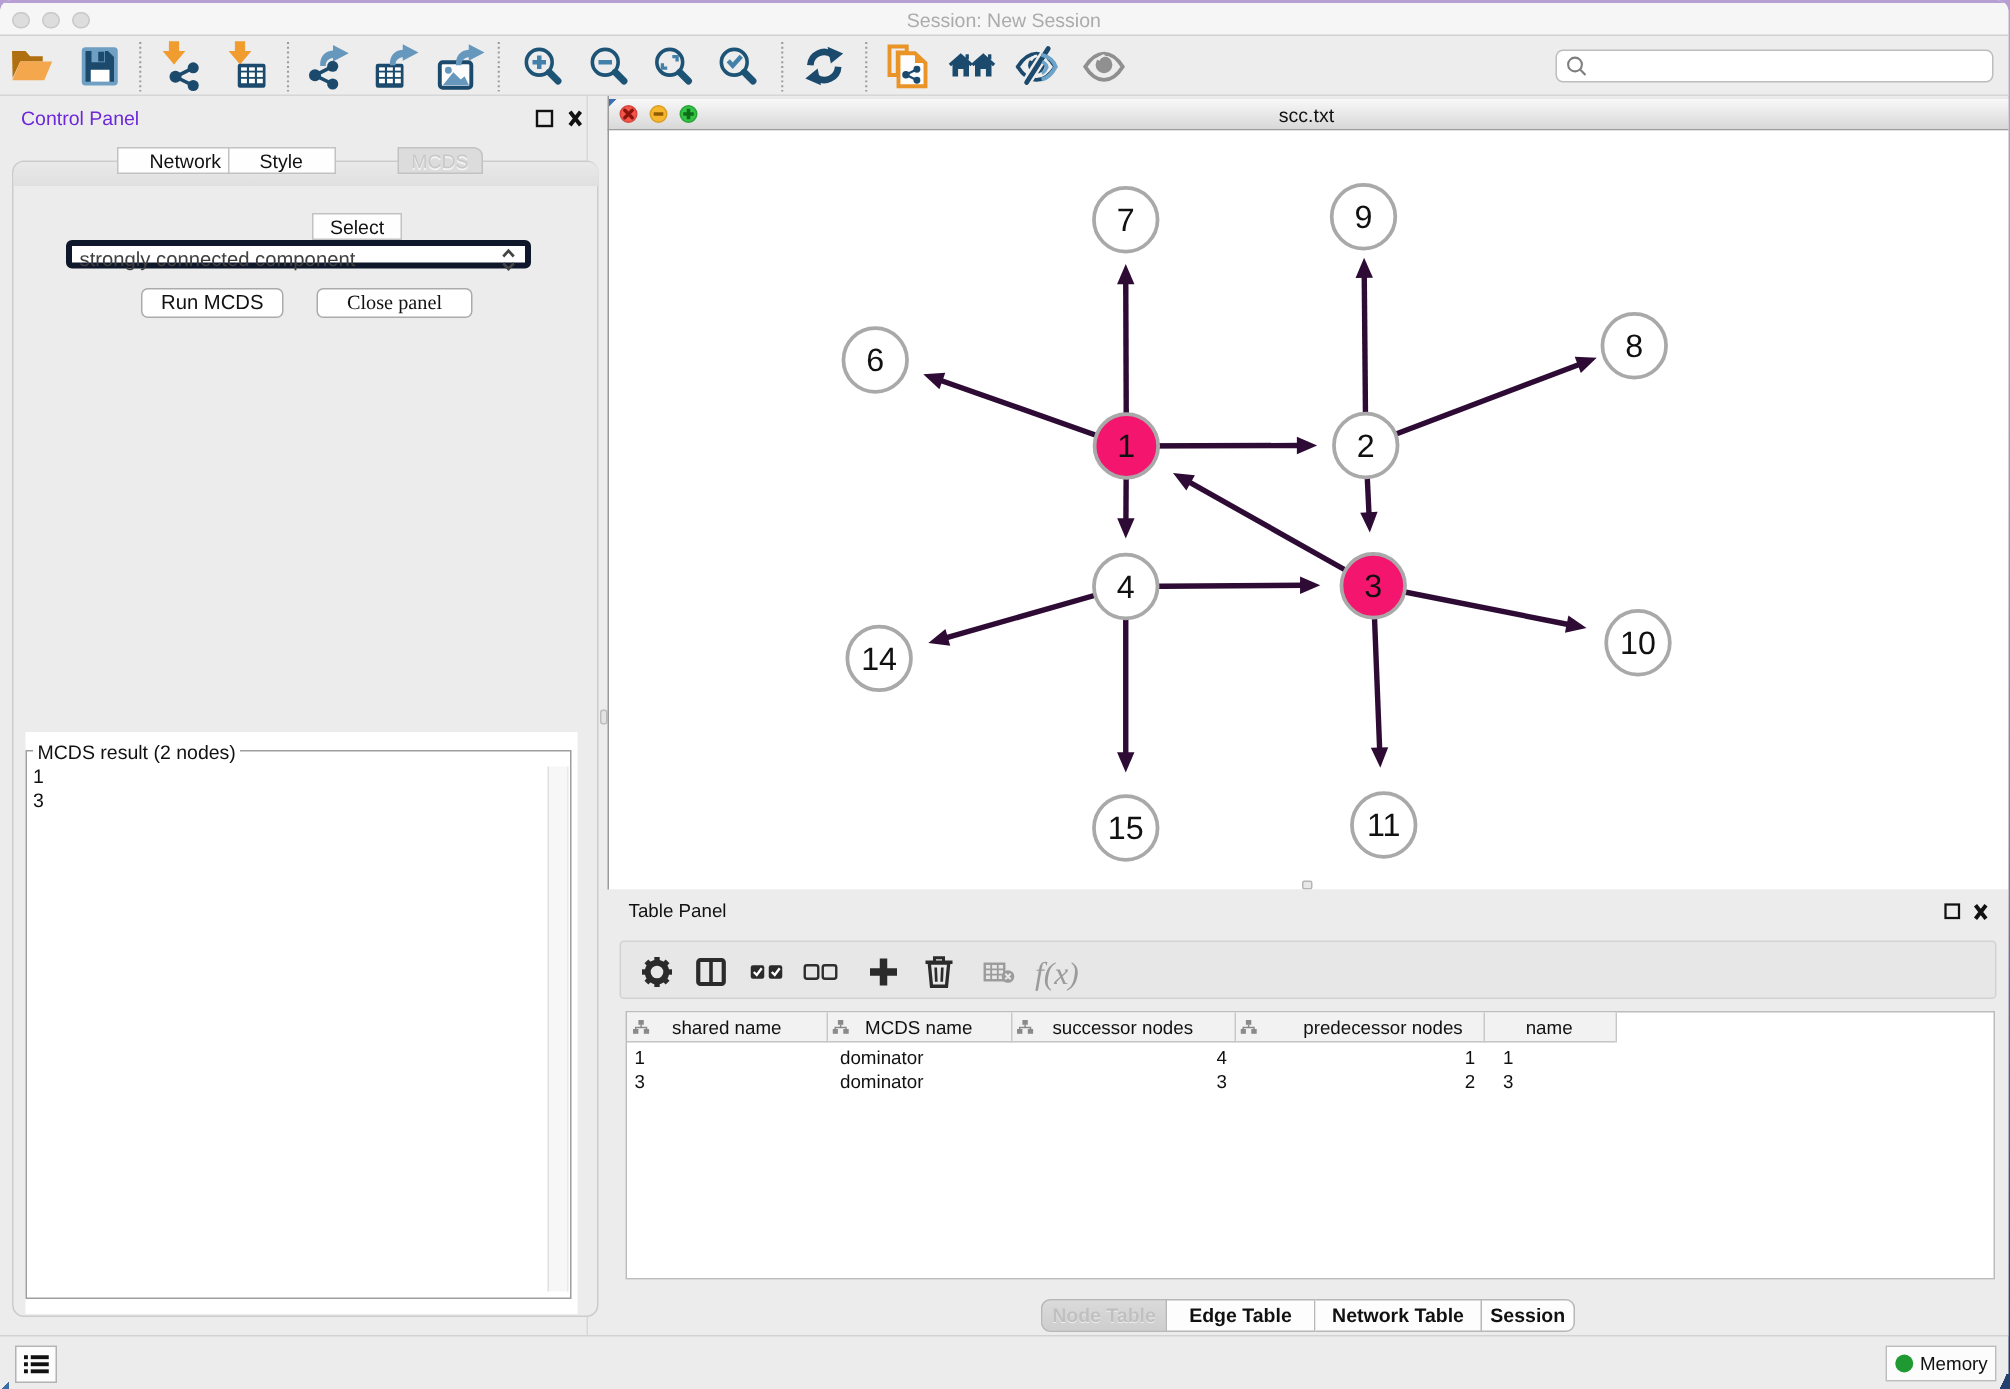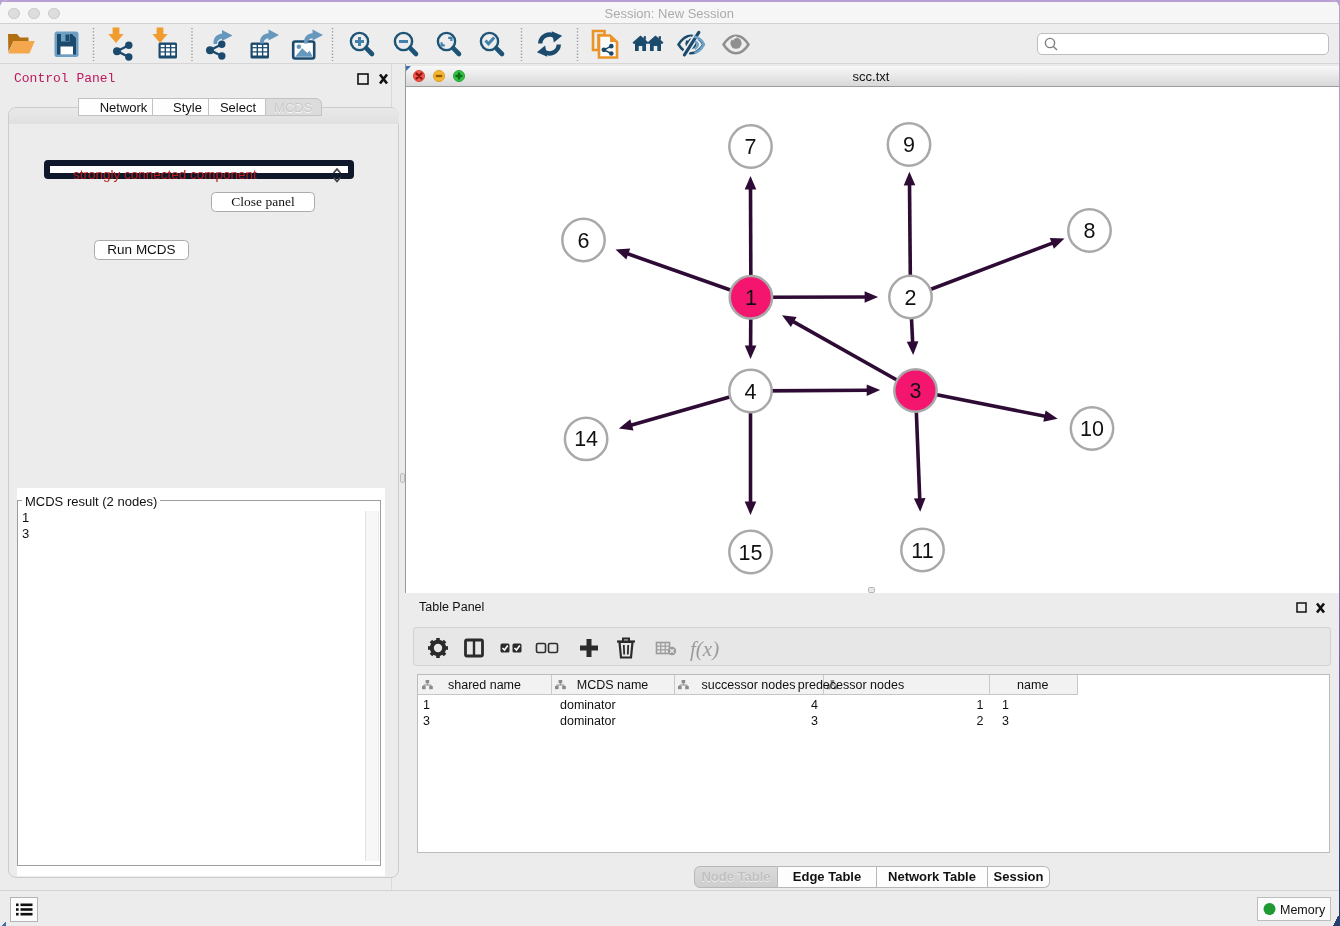--- a/index.html
+++ b/index.html
@@ -16,33 +16,33 @@
   .tl { position:absolute; top:5.5px; width:11.5px; height:11.5px; border-radius:50%;
         background:#dddddd; border:1px solid #c8c8c8; }
   #wtitle { position:absolute; top:4px; left:0; width:100%; text-align:center;
             font-size:13px; color:#ababab; }
   #toolbar { position:absolute; left:0; top:24px; width:100%; height:40px;
              background:#ededed; border-bottom:1px solid #d6d6d6; }
   #search { position:absolute; left:1037px; top:9px; width:292px; height:22px;
             background:#fff; border:1px solid #bdbdbd; border-radius:5px; }
   #cpanel { position:absolute; left:0; top:64px; width:391.5px; height:826px;
             background:#ececec; border-right:1px solid #d9d9d9; }
-  #cp-title { position:absolute; left:14px; top:71px; font-size:13px; color:#be185d;font-family:Liberation Mono, monospace; }
+  #cp-title { position:absolute; left:14px; top:71px; font-size:13px; color:#6d28d9; }
   .hdr-ico { position:absolute; top:72px; }
   .cptab { position:absolute; top:98px; height:18px; border:1px solid #c2c2c2;
            background:#fefefe; font-size:13px; color:#111; text-align:center; line-height:17px; }
   #tabpane { position:absolute; left:8px; top:107px; width:391px; height:771px;
              background:#ececec; border:1px solid #cccccc; border-radius:8px; }
   #tabpane-top { position:absolute; left:8.5px; top:108px; width:390px; height:16px;
                  background:linear-gradient(#e9e9e9,#e0e0e0); border-radius:7px 7px 0 0; }
   #optlabel { position:absolute; left:0; top:137px; width:400px; text-align:center;
               font-size:13.5px; color:#111; }
   #dropdown { position:absolute; left:44px; top:160px; width:310px; height:19px;
-              background:#fff; border:6px solid #0f172a; border-radius:4px;
-              font-size:13.5px; color:#b91c1c; line-height:17px; padding-left:23px; }
+              background:#fff; border:4px solid #0f172a; border-radius:4px;
+              font-size:13.5px; color:#404040; line-height:17px; padding-left:5px; }
   .btn { position:absolute; top:192px; height:20px; background:#fff;
          border:1px solid #ababab; border-radius:4.5px; font-size:13.5px; color:#111;
          text-align:center; line-height:18px; }
   #whitepanel { position:absolute; left:16.5px; top:488px; width:368.5px; height:388px;
                 background:#fff; }
   #fieldset { position:absolute; left:17px; top:500px; width:364px; height:366px;
               border:1px solid #9e9e9e; }
   #fslegend { position:absolute; left:22px; top:493.5px; background:#fff; padding:0 3px;
               font-size:13px; color:#111; }
   #mcdstext { position:absolute; left:22px; top:510px; font-size:13px; color:#111;
@@ -256,28 +256,28 @@
   <div id="cpanel"></div>
   <div id="cp-title">Control Panel</div>
   <svg class="hdr-ico" width="36" height="14" style="left:356px;">
       <rect x="2" y="2" width="10" height="10" fill="none" stroke="#111" stroke-width="1.6"></rect>
       <path d="M24,2.5 L31,11.5 M31,2.5 L24,11.5" stroke="#111" stroke-width="2.6"></path>
     </svg>
   <div id="tabpane"></div>
   <div id="tabpane-top"></div>
   <div class="cptab" style="left:77.5px; width:92px;">Network</div>
   <div class="cptab" style="left:151.5px; width:72px;">Style</div>
-  <div class="cptab" style="left:208px; width:60px;">Select</div>
+  <div class="cptab" style="left:208px; width:60px;margin-top:44px;">Select</div>
   <div class="cptab" style="left:264.5px; width:57.5px; background:#dcdcdc; color:#c9c9c9;
        text-shadow:0 1px 0 #f5f5f5; border-radius:0 6px 0 0;">MCDS</div>
   <div id="dropdown">strongly connected component<svg width="12" height="17" style="position:absolute;right:5px;top:0.5px;">
         <path d="M2.5,6 L6,2.2 L9.5,6" fill="none" stroke="#444" stroke-width="1.8"></path>
         <path d="M2.5,10.5 L6,14.3 L9.5,10.5" fill="none" stroke="#444" stroke-width="1.8"></path>
       </svg></div>
-  <div class="btn" style="left:94px; width:95px;margin-top:48px;">Run MCDS</div>
+  <div class="btn" style="left:94px; width:95px;">Run MCDS</div>
   <div class="btn" style="left:211px; width:104px;font-family:Liberation Serif, serif;">Close panel</div>
   <div id="whitepanel"></div>
   <div id="fieldset"></div>
   <div id="fslegend">MCDS result (2 nodes)</div>
   <div id="mcdstext">1<br>3</div>
   <div id="tascroll"></div>
   <div id="vdivider-grip"></div>
   <div id="nf-title"></div>
   <div class="nfl" style="left:413px;background:#f2564a;border:1px solid #d8453c;"></div>
     <svg class="abs" style="left:413px;top:69.5px;" width="12" height="12">
@@ -432,21 +432,21 @@
     </svg>
     <svg class="abs" width="11" height="10" style="left:827px;top:680px;">
       <rect x="3.6" y="0" width="3.6" height="3.2" fill="#8a8a8a"></rect>
       <rect x="0" y="6" width="3.6" height="3.2" fill="#8a8a8a"></rect>
       <rect x="7.2" y="6" width="3.6" height="3.2" fill="#8a8a8a"></rect>
       <path d="M5.4,3.2 L5.4,5 M1.8,6 L1.8,5 L9,5 L9,6" stroke="#8a8a8a" stroke-width="1" fill="none"></path>
     </svg>
     <div class="thlabel" style="left:418px;width:133px;">shared name</div>
     <div class="thlabel" style="left:551px;width:123px;">MCDS name</div>
     <div class="thlabel" style="left:674px;width:149px;">successor nodes</div>
-    <div class="thlabel" style="left:782px;width:138px;">predecessor nodes</div>
+    <div class="thlabel" style="left:853px;width:138px;">predecessor nodes</div>
     <div class="thlabel" style="left:988.5px;width:88.5px;">name</div>
   <div class="trow" style="left:423px;top:697.5px;">1</div>
     <div class="trow" style="left:560px;top:697.5px;">dominator</div>
     <div class="trow" style="left:674px;top:697.5px;width:144px;text-align:right;">4</div>
     <div class="trow" style="left:823px;top:697.5px;width:160.5px;text-align:right;">1</div>
     <div class="trow" style="left:1002px;top:697.5px;">1</div>
     <div class="trow" style="left:423px;top:713.5px;">3</div>
     <div class="trow" style="left:560px;top:713.5px;">dominator</div>
     <div class="trow" style="left:674px;top:713.5px;width:144px;text-align:right;">3</div>
     <div class="trow" style="left:823px;top:713.5px;width:160.5px;text-align:right;">2</div>

